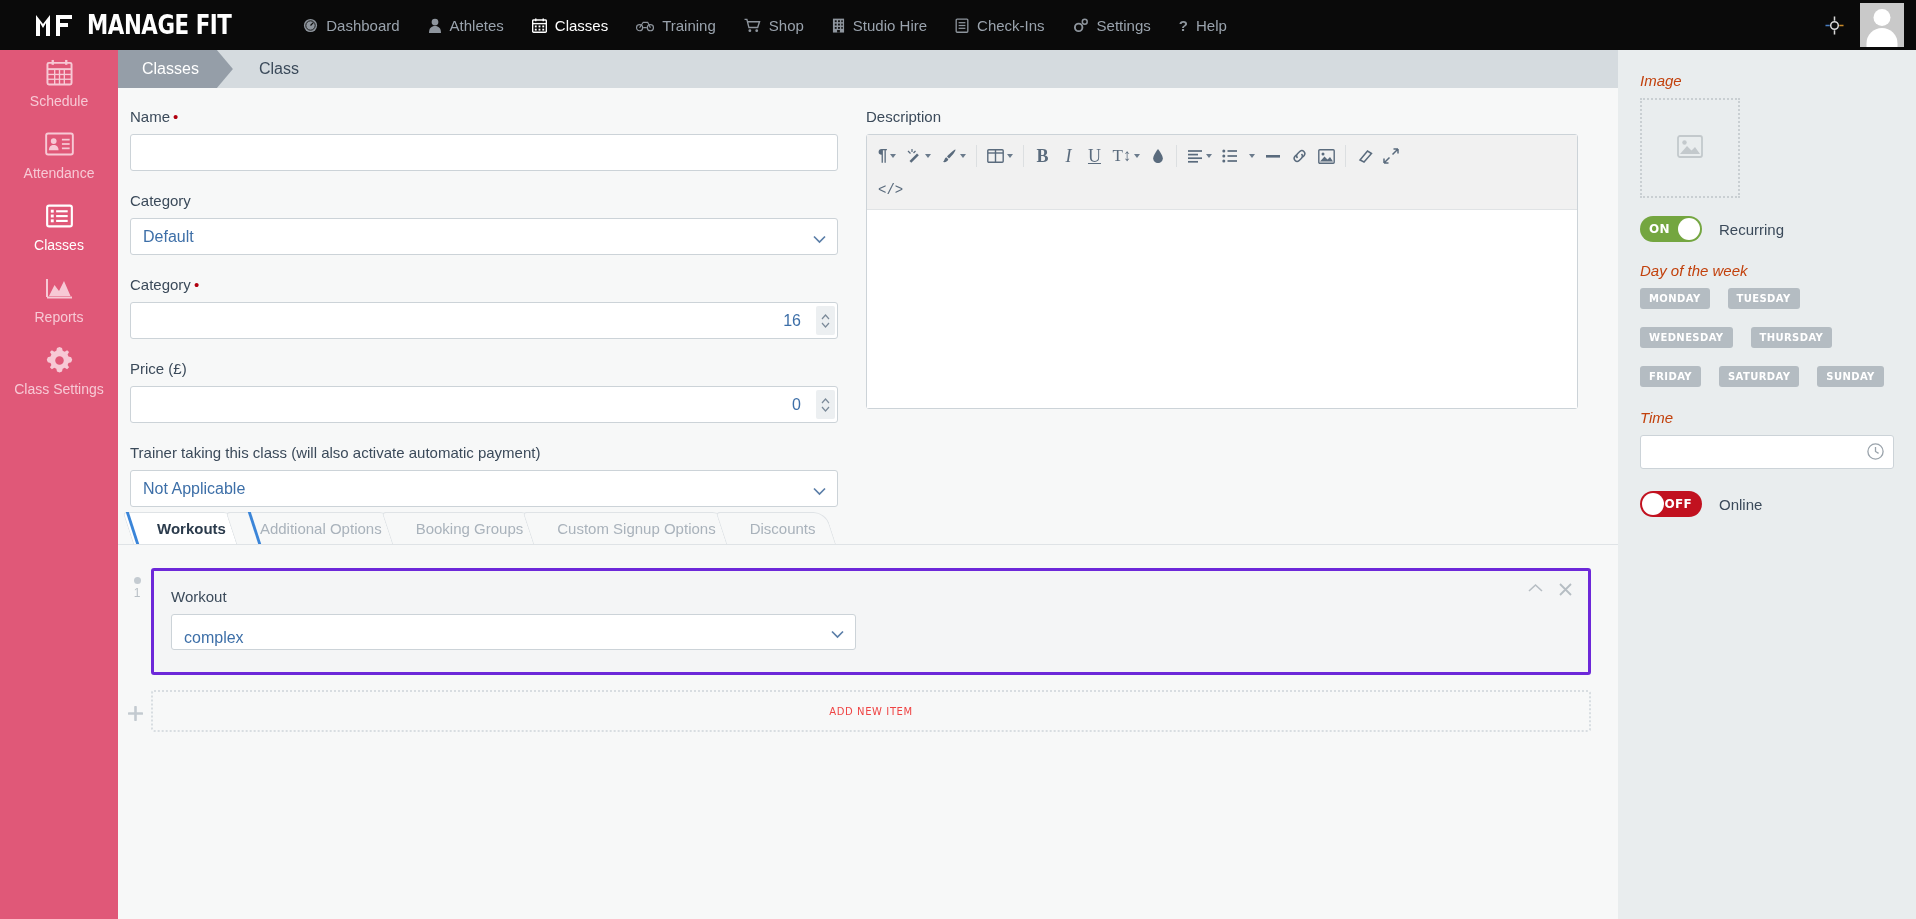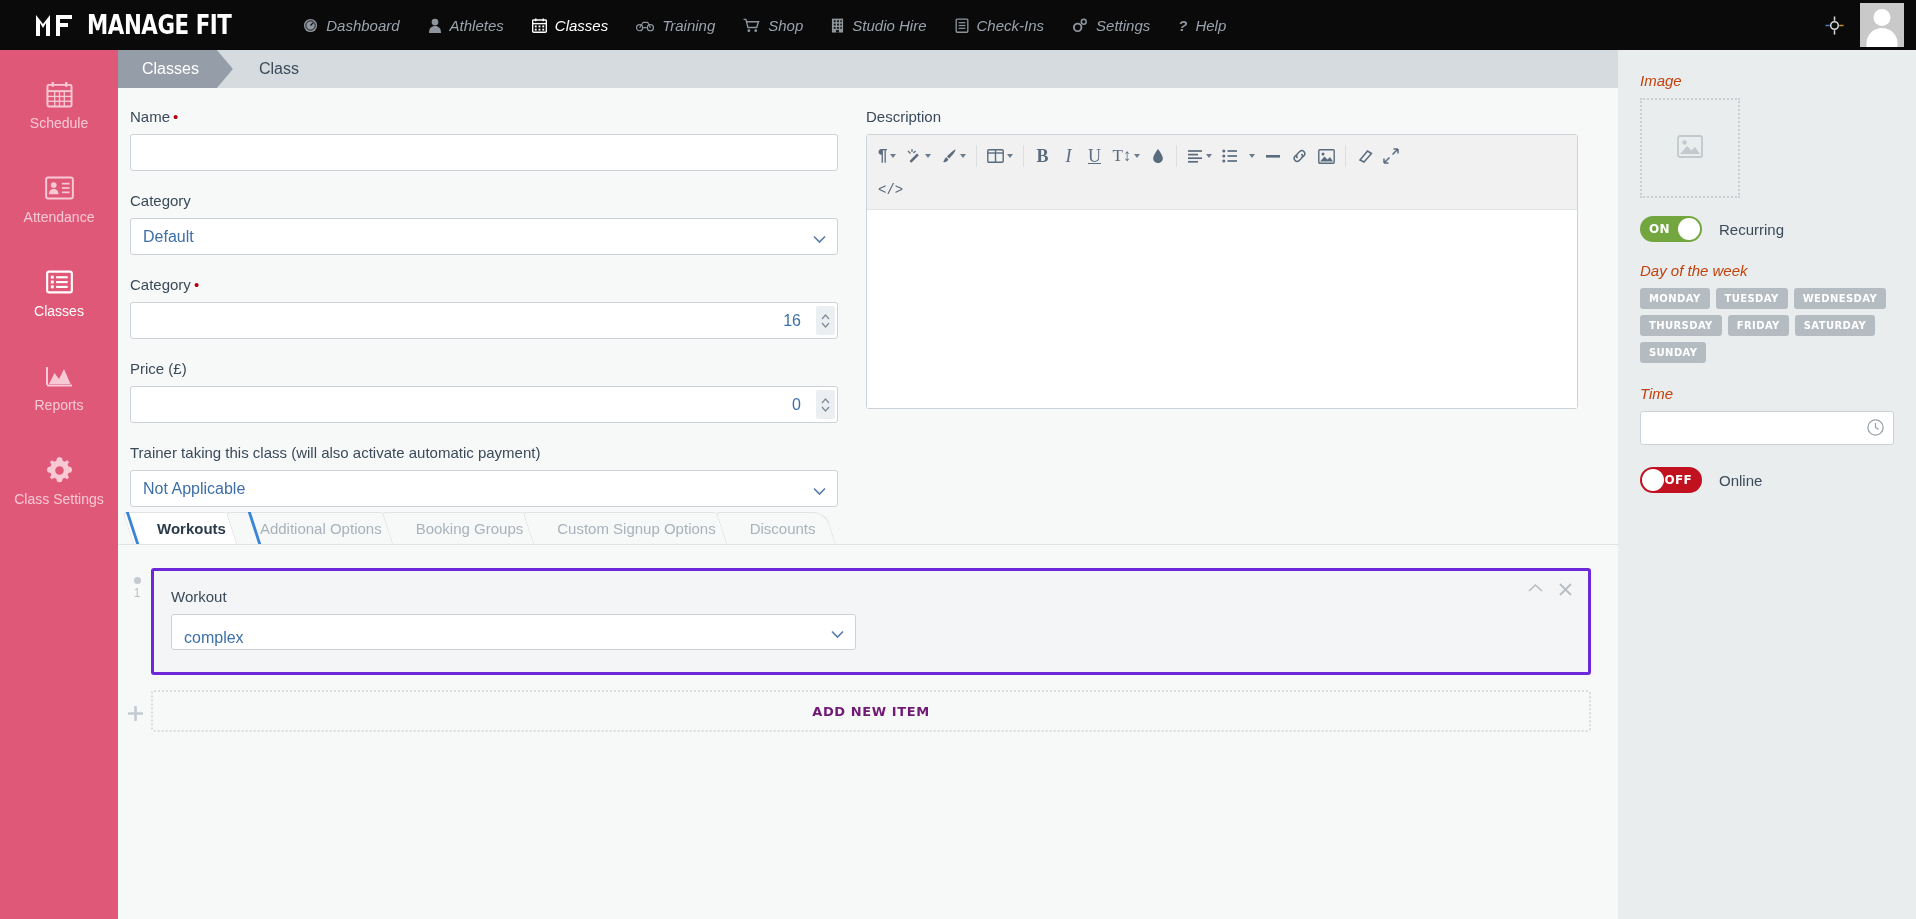--- a/index.html
+++ b/index.html
@@ -18,42 +18,42 @@
     position:absolute; top:0; left:0; width:1916px; height:50px;
     background:#0a0a0a; display:flex; align-items:center;
   }
   .brand { display:flex; align-items:center; padding:0 26px 0 34px; }
   .brand-logo { width:42px; height:26px; margin-right:11px; flex:none; }
   .brand-name {
     color:#ffffff; font-weight:bold; font-size:26px;
     letter-spacing:-0.5px; font-family:"DejaVu Sans", sans-serif;
     transform:scaleX(0.82); transform-origin:left center; white-space:nowrap;
   }
-  .navitems { display:flex; align-items:flex-start;font-style:italic; }
+  .navitems { display:flex; align-items:flex-start; }
   .navitem {
     display:flex; align-items:center; gap:8px;
     padding:0 14px; height:50px; cursor:pointer;
     color:#9aa3ad; font-size:15px; white-space:nowrap;
   }
   .navitem.active { color:#ffffff; }
   .navitem .ico { display:flex; align-items:center; color:#8e959d; }
   .navitem.active .ico { color:#ffffff; }
   .nav-right { margin-left:auto; display:flex; align-items:center; gap:16px; padding-right:12px; }
   .avatar { width:44px; height:44px; background:#c9c9c9; flex:none; position:relative; overflow:hidden; }
   .avatar .head { position:absolute; left:50%; top:6px; transform:translateX(-50%); width:17px; height:17px; border-radius:50%; background:#fff; }
   .avatar .body { position:absolute; left:50%; top:25px; transform:translateX(-50%); width:31px; height:26px; border-radius:16px 16px 0 0; background:#fff; }
 
   
   .sidebar {
     position:absolute; top:50px; left:0; width:118px; height:869px;
     background:#e05878;
   }
   .side-item {
     display:flex; flex-direction:column; align-items:center; justify-content:center;
-    padding:29px 4px 14px; cursor:pointer; color:#f7c9d5; gap:7px;
+    padding:7px 4px 14px; cursor:pointer; color:#f7c9d5; gap:7px;
   }
   .side-item.active { color:#ffffff; }
   .side-label { font-size:14px; line-height:1; text-align:center; }
   .side-ico { display:flex; align-items:center; justify-content:center; height:30px; }
 
   
   .breadcrumb {
     position:absolute; top:50px; left:118px; width:1500px; height:38px;
     background:#d5dbdf; display:flex; align-items:center;
   }
@@ -157,22 +157,22 @@
   .wsel {
     width:685px; height:36px; background:#ffffff; border:1px solid #ccd3d8;
     border-radius:3px; font-size:16px; color:#3d6fa8; padding:12px 30px 0 12px;
     display:flex; align-items:center; cursor:pointer;
   }
   .addnew-row { position:relative; padding-left:33px; margin-top:15px; }
   .plus-ico { position:absolute; left:10px; top:16px; color:#c3cad0; cursor:pointer; }
   .addnew {
     width:1440px; height:42px; border:2px dotted #d8dde1; border-radius:3px;
     display:flex; align-items:center; justify-content:center;
-    font-size:13px; letter-spacing:0.6px; color:#701a75; cursor:pointer;
-    font-family:"DejaVu Sans", sans-serif; font-weight:bold;
+    font-size:10px; letter-spacing:0.6px; color:#ef4444; cursor:pointer;
+    font-family:"DejaVu Sans", sans-serif; font-weight:normal;
   }
 
   
   .rightpanel {
     position:absolute; top:50px; left:1618px; width:298px; height:869px;
     background:#e9edee; padding:22px 22px 0 22px;
   }
   .rp-label { font-size:15px; color:#c2410c; margin-bottom:9px;font-style:italic; }
   .img-drop {
     width:100px; height:100px; border:2px dotted #c9cfd2;
@@ -184,21 +184,21 @@
     display:flex; align-items:center; cursor:pointer; flex:none;
   }
   .toggle.on { background:#74a640; justify-content:flex-start; padding-left:9px; }
   .toggle.off { background:#c1111f; justify-content:flex-end; padding-right:10px; }
   .toggle-text { color:#ffffff; font-size:12px; font-weight:bold; font-family:"DejaVu Sans", sans-serif; letter-spacing:0.3px; }
   .knob { position:absolute; top:2px; width:22px; height:22px; border-radius:50%; background:#ffffff; }
   .toggle.on .knob { right:2px; }
   .toggle.off .knob { left:2px; }
   .toggle-row { display:flex; align-items:center; gap:17px; margin-bottom:20px; }
   .toggle-cap { font-size:15px; color:#3b4a5a; }
-  .days { display:flex; flex-wrap:wrap; gap:6px; width:252px; margin-bottom:22px; }
+  .days { display:flex; flex-wrap:wrap; gap:18px; width:252px; margin-bottom:22px; }
   .day {
     background:#b4bcc2; color:#ffffff; border-radius:3px;
     font-size:10px; letter-spacing:0.4px; font-weight:bold;
     font-family:"DejaVu Sans", sans-serif;
     padding:5px 9px; cursor:pointer; white-space:nowrap;
   }
   .time-wrap { position:relative; width:254px; margin-bottom:22px; }
   .time-inp {
     width:254px; height:34px; background:#ffffff; border:1px solid #ccd3d8;
     border-radius:3px; font-size:16px; color:#3d6fa8; padding:0 34px 0 10px;

